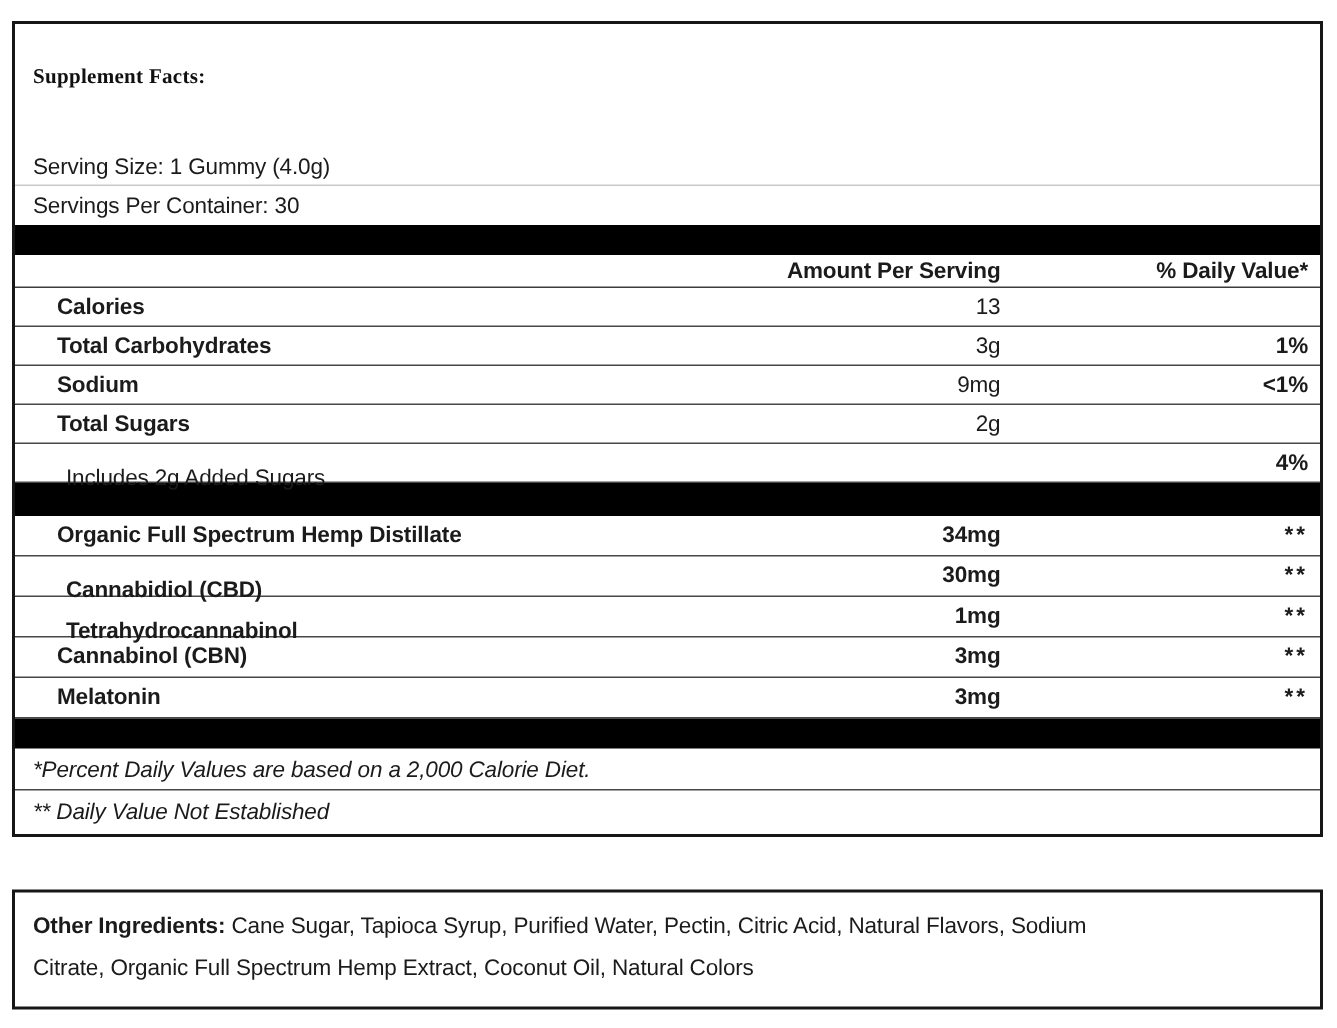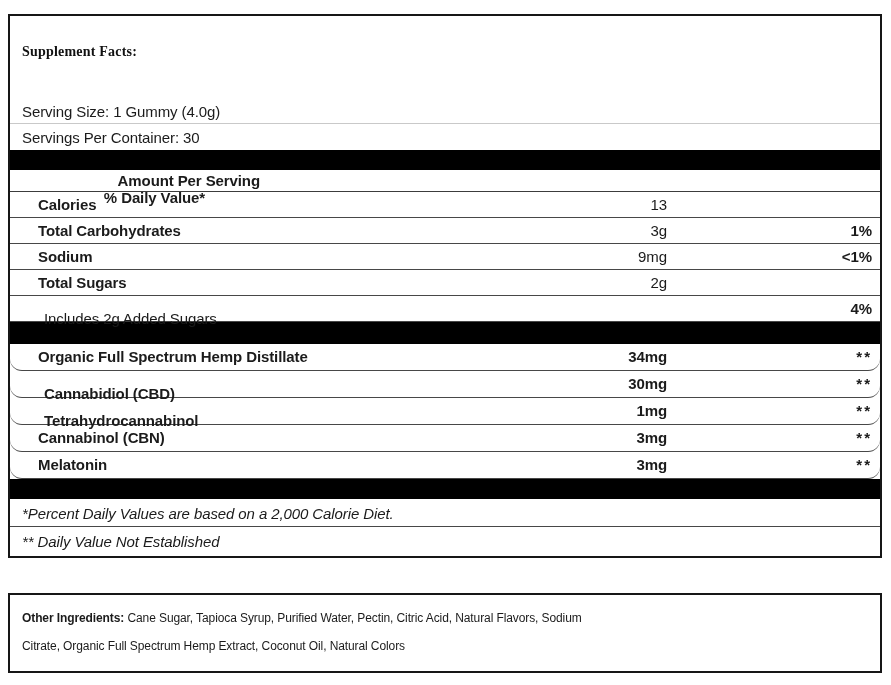--- a/index.html
+++ b/index.html
@@ -24,42 +24,42 @@
 
   .row { display:flex; align-items:flex-start; box-sizing:border-box; font-size:15px; letter-spacing:-0.1px; }
 
   .serving-row { padding-left:12px; }
   .serving-1 { height:25px; padding-top:4px; border-bottom:1px solid #c9c9c9; }
   .serving-2 { height:26px; padding-top:5px; }
 
   .bar { height:20px; background:#000000; }
   .bar.mid { height:22px; }
 
-  .header-row { height:22px; border-bottom:1px solid #3c3c3c; padding-top:2px; font-weight:700;flex-direction:column; }
+  .header-row { height:22px; border-bottom:1px solid #3c3c3c; padding-top:2px; font-weight:700; }
 
   .nrow { height:26px; border-bottom:1px solid #474747; padding-top:4px; }
-  .hrow { height:27px; border-bottom:1px solid #474747; padding-top:4px;border-radius:12px; }
+  .hrow { height:27px; border-bottom:1px solid #474747; padding-top:4px; }
 
   .c-label { flex:1 1 auto; padding-left:28px; white-space:nowrap; }
   .c-amt   { flex:0 0 auto; width:250px; text-align:right; padding-right:10px; white-space:nowrap; }
   .c-dv    { flex:0 0 auto; width:195px; text-align:right; padding-right:8px; white-space:nowrap; }
 
   .bold { font-weight:700; }
   .reg  { font-weight:400; }
   .indent { padding-left:34px;margin-top:10px; }
   .dv-star { letter-spacing:2px; }
 
   .foot { height:28px; padding-left:12px; padding-top:6px; border-bottom:1px solid #474747;font-style:italic; }
   .foot.last { height:29px; border-bottom:none; }
 
   
   .oi-box {
     position:absolute; left:8px; top:593px; width:874px; height:80px;
     border:2px solid #161616; background:#fff; box-sizing:border-box;
-    padding:9px 14px 0 12px; font-size:12px; line-height:28px; letter-spacing:-0.1px;
+    padding:9px 14px 0 12px; font-size:15px; line-height:28px; letter-spacing:-0.1px;
   }
   .oi-box .line { white-space:nowrap; }
 </style>
 </head>
 <body>
 
 <div class="page">
 
   <div class="label-box">
 

